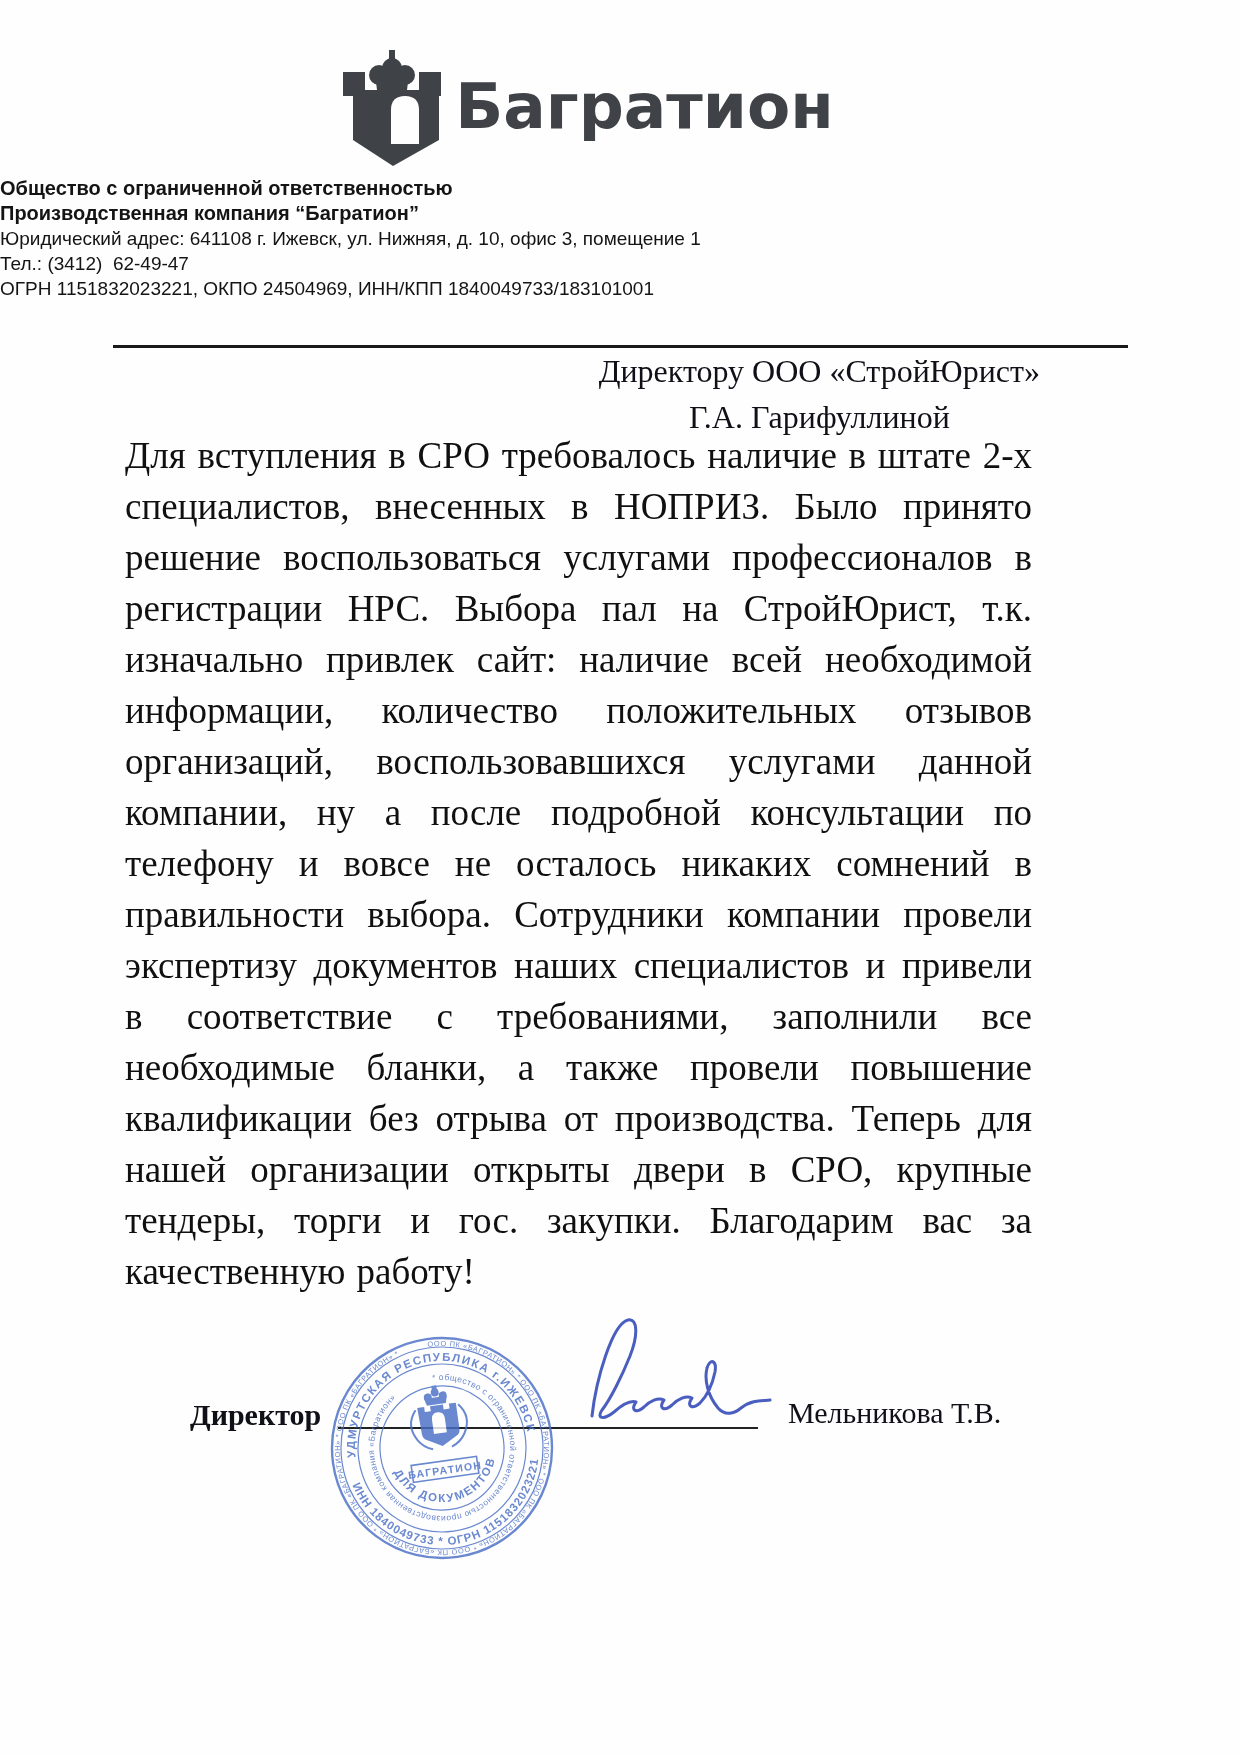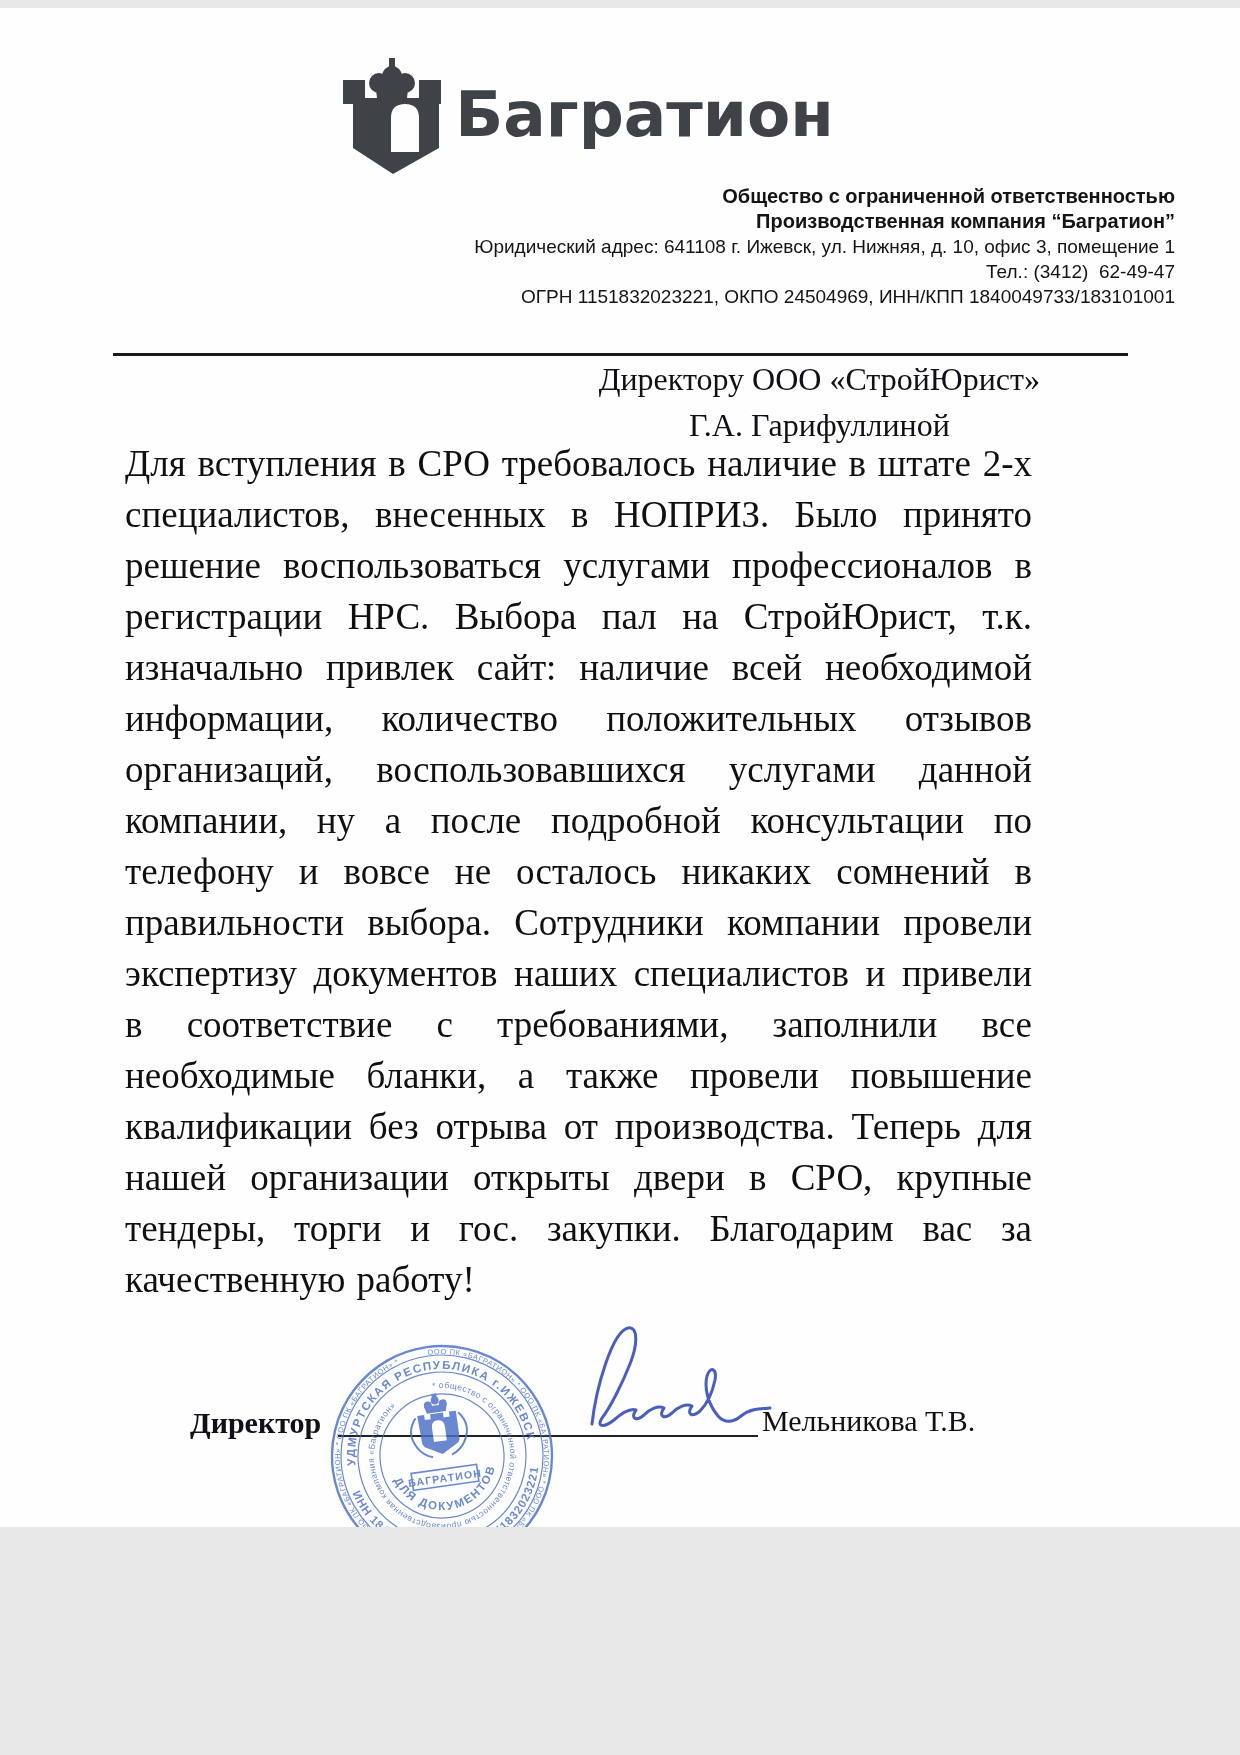--- a/index.html
+++ b/index.html
@@ -1,48 +1,48 @@
 <!DOCTYPE html>
 <html lang="ru" style="--logo: #3f4347; --stamp: #4a6fc6; --signature: #3a50b8; --rule: #1a1a1a; --text: #111111;"><head>
 <meta charset="utf-8">
 <style>
   html,body{margin:0;padding:0;background:#e8e8e8;}
   .page{
-    position:relative;width:1240px;height:1519px;margin:8px auto;
+    position:relative;width:1240px;height:1755px;margin:0 auto;
     background:#fefefe;color:var(--text,#111);
     font-family:"Liberation Sans",sans-serif;overflow:hidden;
   }
   .serif{font-family:"Liberation Serif",serif;}
 
   
   .logo-row{position:absolute;top:44px;left:0;width:1175px;display:flex;justify-content:center;align-items:flex-start;gap:12px;}
   .logo-icon{width:102px;height:144px;flex:0 0 auto;}
   .logo-word{margin-top:26px;font-family:"DejaVu Sans",sans-serif;font-weight:700;font-size:63px;letter-spacing:0;color:var(--logo,#3f4347);}
 
   
-  .org-block{position:absolute;top:176px;left:0;width:1175px;text-align:right;font-size:19px;line-height:25px;color:#141414;}
+  .org-block{position:absolute;top:176px;left:0;width:1175px;text-align:left;font-size:19px;line-height:25px;color:#141414;}
   .org-bold{font-weight:bold;font-size:20px;}
   .hdr-phone{white-space:pre;}
 
   .rule{position:absolute;top:345px;left:113px;width:1015px;height:3px;background:var(--rule,#1a1a1a);}
 
   
   .ref-out{position:absolute;top:364px;left:125px;font-size:25px;color:#151515;}
   .addressee{position:absolute;top:348px;right:200px;text-align:center;font-size:32px;line-height:46px;color:#101018;}
 
   
   .body-par{
     position:absolute;top:430px;left:125px;width:907px;
     font-size:37px;line-height:51px;text-align:justify;text-align-last:left;
     color:#101010;word-spacing:2px;
   }
 
   
   .sig-title{position:absolute;top:1398px;left:190px;font-size:30px;color:#101018;font-weight:bold;}
-  .sig-name{position:absolute;top:1396px;left:762px;font-size:30px;color:#101018;}
+  .sig-name{position:absolute;top:1396px;left:788px;font-size:30px;color:#101018;}
   .sig-line{position:absolute;top:1399px;left:338px;width:420px;height:28px;border-bottom:2px solid #222;}
   .stamp-wrap{position:absolute;top:1333px;left:327px;width:230px;height:230px;opacity:.82;transform:rotate(-8deg);}
   .sig-scribble{position:absolute;top:1310px;left:578px;width:240px;height:134px;}
 
   .st-ring{fill:none;stroke:var(--stamp,#4a6fc6);}
   .st-t{fill:var(--stamp,#4a6fc6);font-family:"Liberation Sans",sans-serif;}
   .st-fill{fill:var(--stamp,#4a6fc6);}
   .sig-path{fill:none;stroke:var(--signature,#3a50b8);stroke-width:3;stroke-linecap:round;stroke-linejoin:round;opacity:.92;}
 </style>
 </head>

